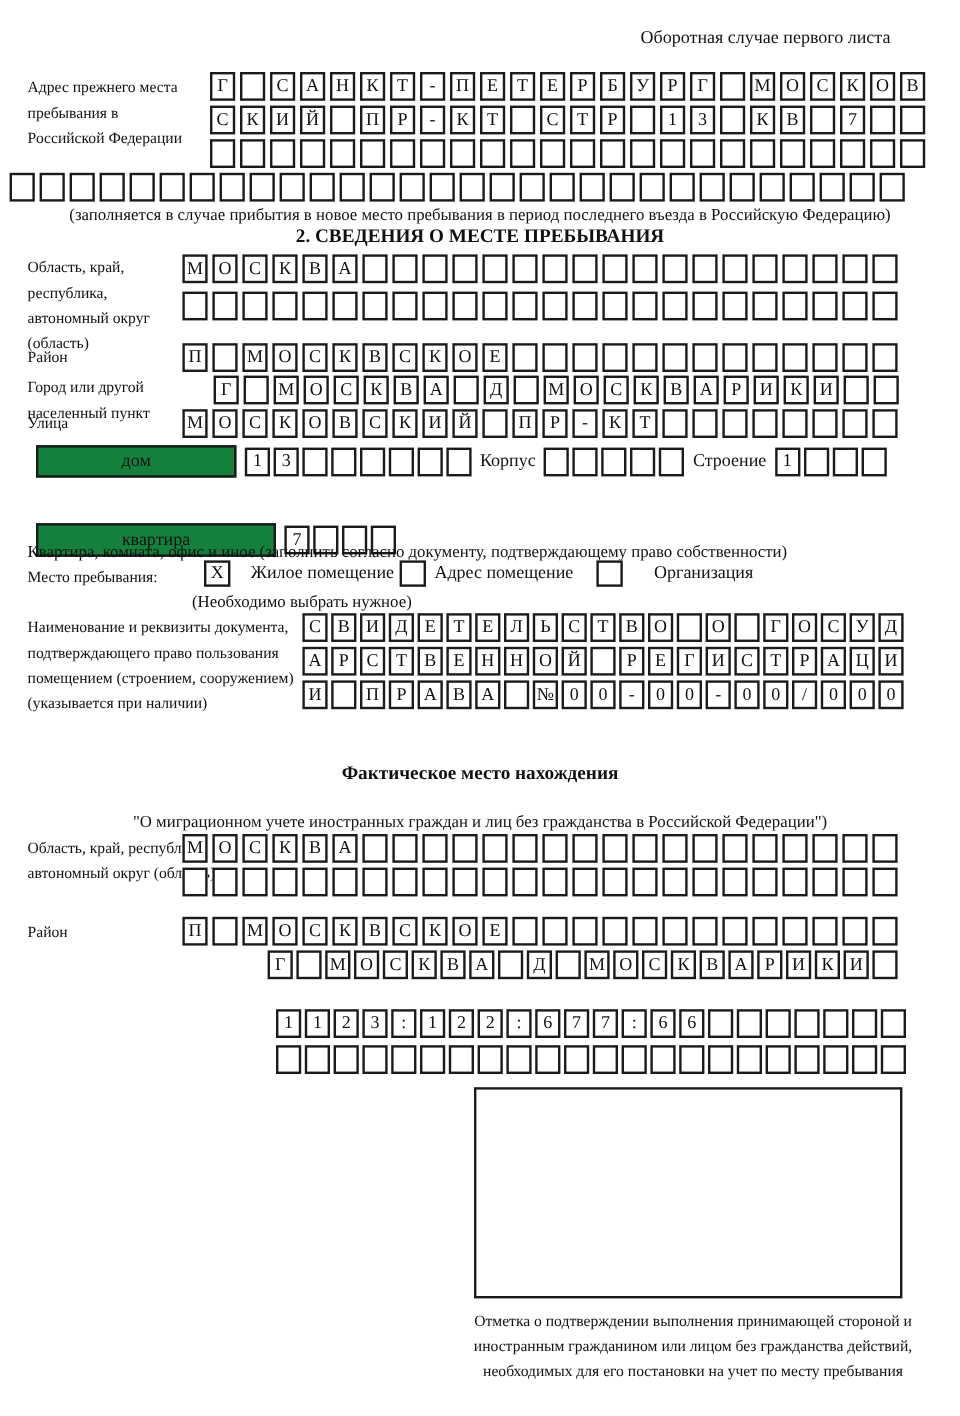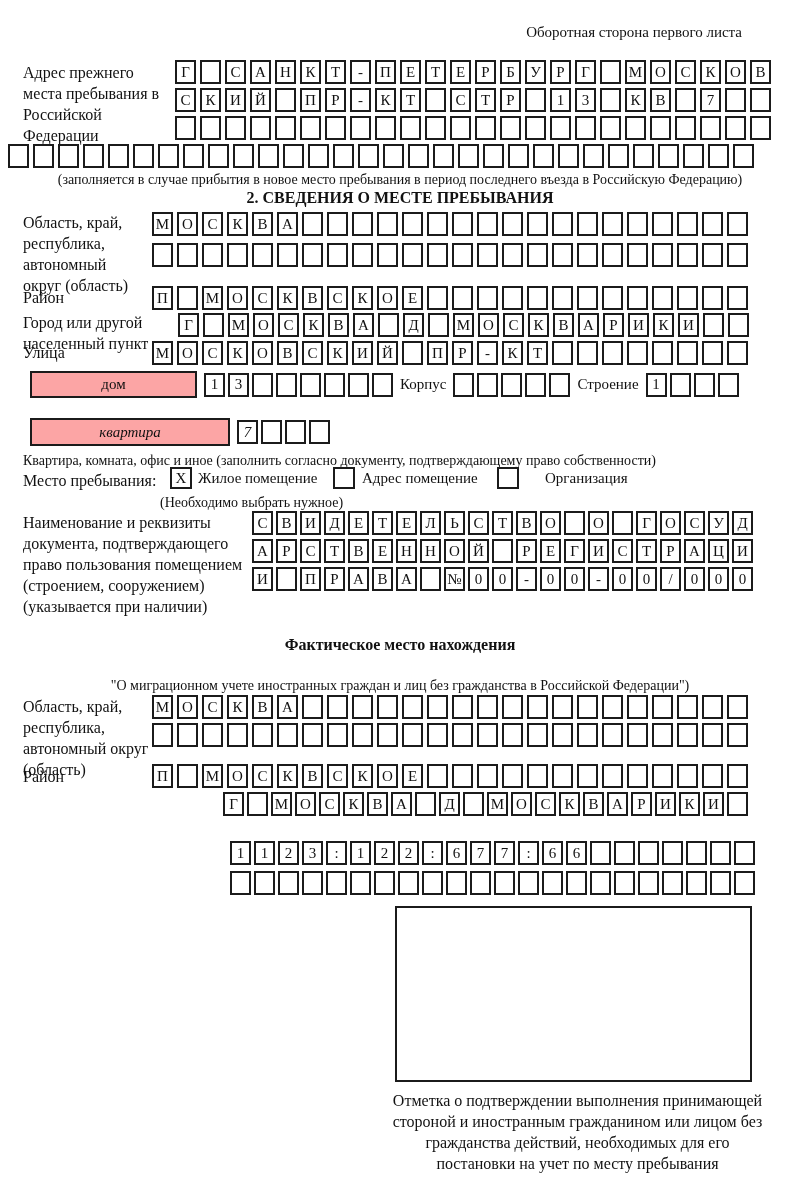--- a/index.html
+++ b/index.html
@@ -1,45 +1,45 @@
 <!DOCTYPE html>
 <html><head>
 <meta charset="utf-8">
 <style>
   html,body{margin:0;padding:0;background:#fff;}
   body{font-family:"Liberation Serif","DejaVu Serif",serif;color:#111;}
   .page{position:relative;width:800px;height:1180px;background:#fff;overflow:hidden;}
   .abs{position:absolute;}
   .note{font-size:15px;}
-  .flabel{font-size:16px;line-height:21px;}
+  .flabel{font-size:13px;line-height:21px;}
   .cells{position:absolute;display:flex;gap:4px;}
   .cells .cell{box-sizing:border-box;width:21px;height:24px;border:2px solid #1b1b1b;
     display:flex;align-items:center;justify-content:center;font-size:15px;line-height:1;
     font-family:"Liberation Serif","DejaVu Serif",serif;background:#fff;}
   .cells.tight{gap:3px;}
   .cells.tight .cell{width:21px;}
   .cells.inl{position:static;}
   .inline-row{position:absolute;display:flex;align-items:center;gap:7px;}
   .long-box{box-sizing:border-box;border:2px solid #1b1b1b;height:27px;display:flex;
-    align-items:center;justify-content:center;font-size:15px;background:#fca5a5;}
+    align-items:center;justify-content:center;font-size:15px;background:#15803d;}
   .inl-label{font-size:15px;white-space:nowrap;}
   .caption{font-size:14px;line-height:18px;}
   .center{left:0;width:800px;text-align:center;}
   .sec-title{font-size:16px;font-weight:bold;}
   .chk{box-sizing:border-box;position:absolute;width:22px;height:22px;border:2px solid #1b1b1b;
     display:flex;align-items:center;justify-content:center;font-size:15px;background:#fff;}
   .opt{position:absolute;font-size:15px;white-space:nowrap;}
   .stamp-box{position:absolute;box-sizing:border-box;border:2px solid #1b1b1b;background:#fff;}
 </style>
 </head>
 <body>
 
 <div class="page">
 
-  <div class="abs note" style="top:24px;right:58px;">Оборотная сторона первого листа</div>
+  <div class="abs note" style="top:24px;right:58px;">Оборотная случае первого листа</div>
 
   <div class="abs flabel" style="left:23px;top:62px;width:140px;">Адрес прежнего места пребывания в Российской Федерации</div>
   <div class="cells" style="left:175px;top:60px;">
       <div class="cell">Г</div>
       <div class="cell"></div>
       <div class="cell">С</div>
       <div class="cell">А</div>
       <div class="cell">Н</div>
       <div class="cell">К</div>
       <div class="cell">Т</div>
@@ -310,36 +310,36 @@
       </div>
     <span class="inl-label">Строение</span>
     <div class="cells tight inl">
         <div class="cell">1</div>
         <div class="cell"></div>
         <div class="cell"></div>
         <div class="cell"></div>
       </div>
   </div>
 
-  <div class="inline-row" style="left:30px;top:418px;font-style:italic;">
+  <div class="inline-row" style="left:30px;top:436px;">
     <div class="long-box" style="width:200px;height:28px;">
         <span>квартира</span>
       </div>
     <div class="cells tight inl">
         <div class="cell">7</div>
         <div class="cell"></div>
         <div class="cell"></div>
         <div class="cell"></div>
       </div>
   </div>
   <div class="abs caption" style="left:23px;top:452px;">Квартира, комната, офис и иное (заполнить согласно документу, подтверждающему право собственности)</div>
 
   <div class="abs flabel" style="left:23px;top:470px;">Место пребывания:</div>
   <div class="chk" style="left:170px;top:467px;">X</div>
-  <div class="opt" style="left:198px;top:470px;">Жилое помещение</div>
+  <div class="opt" style="left:209px;top:470px;">Жилое помещение</div>
   <div class="chk" style="left:333px;top:467px;"></div>
   <div class="opt" style="left:362px;top:470px;">Адрес помещение</div>
   <div class="chk" style="left:497px;top:467px;"></div>
   <div class="opt" style="left:545px;top:470px;">Организация</div>
   <div class="abs caption" style="left:160px;top:494px;">(Необходимо выбрать нужное)</div>
 
   <div class="abs flabel" style="left:23px;top:512px;width:235px;">Наименование и реквизиты документа, подтверждающего право пользования помещением (строением, сооружением) (указывается при наличии)</div>
   <div class="cells tight" style="left:252px;top:511px;">
       <div class="cell">С</div>
       <div class="cell">В</div>

